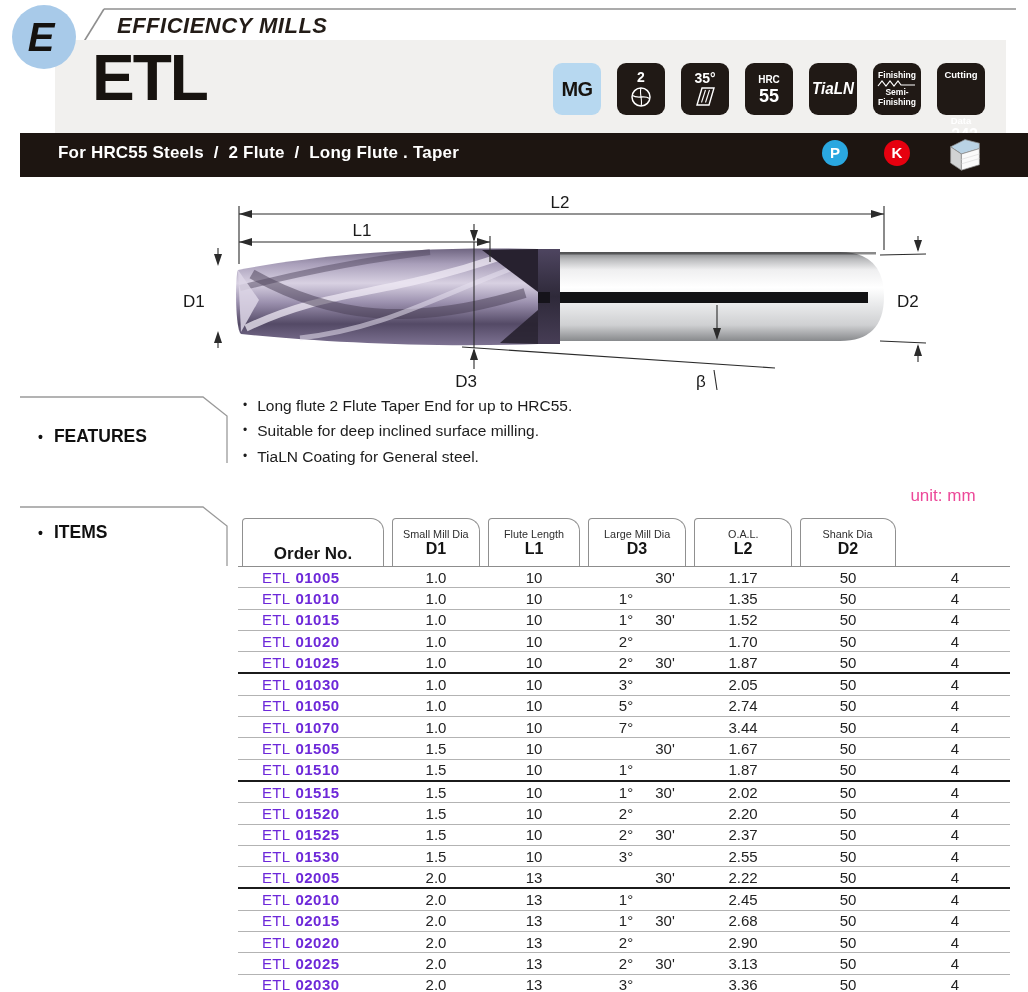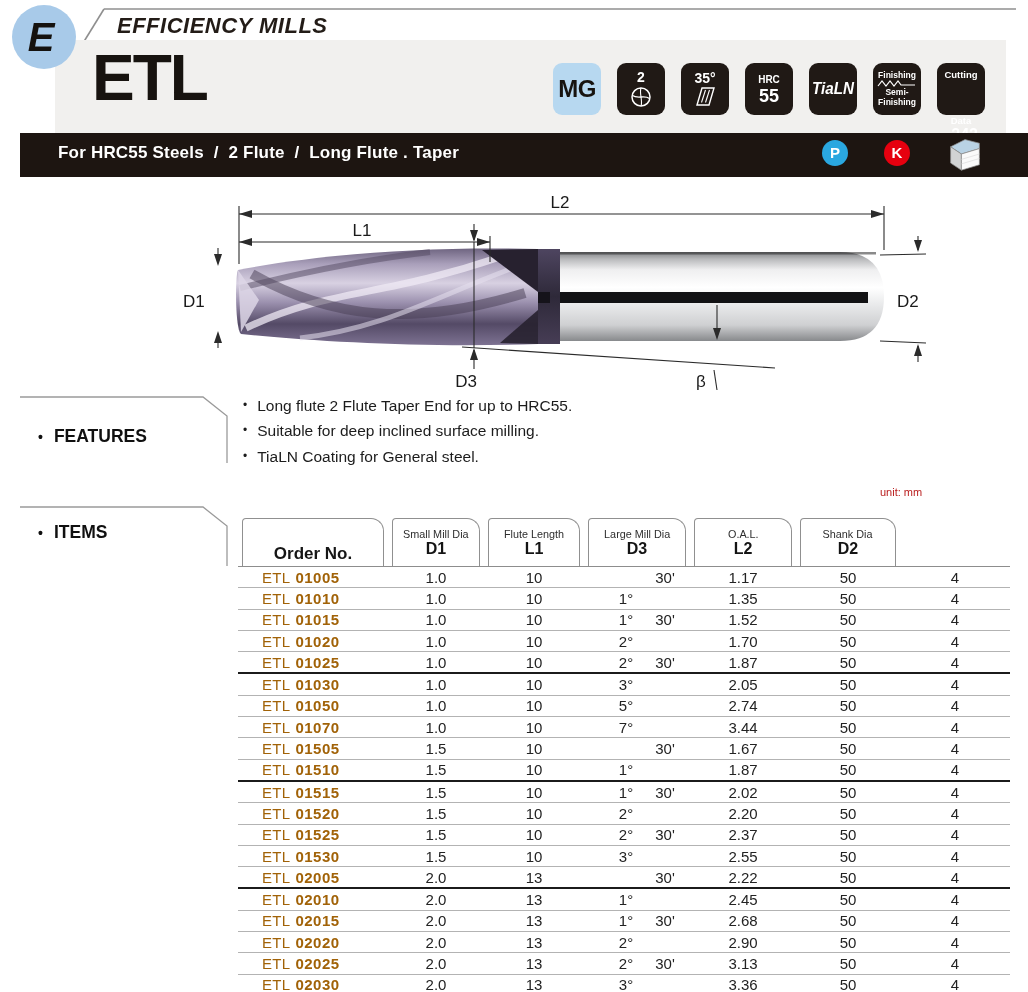--- a/index.html
+++ b/index.html
@@ -15,21 +15,21 @@
   .series-title{position:absolute;left:117px;top:13px;font-size:22px;font-weight:900;
                 font-style:italic;letter-spacing:.5px;color:#231c17;z-index:2;}
   .product-panel{position:absolute;left:55px;top:40px;width:951px;height:93px;background:#f1f0ee;z-index:1;}
   .product-code{position:absolute;left:37px;top:-8px;font-size:64px;font-weight:900;
                 color:#17130f;letter-spacing:-2px;line-height:1.45;}
   .badges{position:absolute;left:498px;top:23px;display:flex;gap:16px;}
   .badge{width:48px;height:52px;border-radius:9px;display:flex;flex-direction:column;
          align-items:center;justify-content:center;box-sizing:border-box;}
   .badge.dark{background:#201915;color:#fff;}
   .badge.blue{background:#b7d8f0;color:#17130f;}
-  .badge-mg-label{font-size:24px;font-weight:900;letter-spacing:-.5px;}
+  .badge-mg-label{font-size:20px;font-weight:900;letter-spacing:-.5px;}
   .b-num{font-weight:700;font-size:14px;line-height:15px;}
   .badge svg{display:block;}
   .hrc1{font-size:10px;font-weight:700;line-height:14px;}
   .hrc2{font-size:18px;font-weight:700;line-height:18px;}
   .coating-label{font-size:16px;font-weight:700;font-style:italic;transform:scaleX(.95);}
   .fin-txt{font-size:8.5px;font-weight:700;line-height:9.5px;text-align:center;}
   .cut-txt{font-size:9.5px;font-weight:700;line-height:10.5px;text-align:center;margin-top:36px;}
   .cut-page{font-size:16px;font-weight:700;line-height:16px;}
   .cut-page .pfx{font-size:9px;font-weight:700;}
 
@@ -49,35 +49,35 @@
   
   .section-label{position:absolute;font-size:17.5px;font-weight:700;color:#101010;z-index:2;}
   .section-label .bl{margin-right:11px;font-size:14px;}
   .features-label{left:38px;top:426px;text-align:center;}
   .items-label{left:38px;top:522px;}
   .feature-list{position:absolute;left:243px;top:393px;z-index:2;}
   .feature-item{display:flex;font-size:15.5px;color:#1c1c1c;line-height:25.4px;}
   .feature-item .bl{margin-right:10px;font-size:12px;}
 
   
-  .unit-note{position:absolute;left:880px;top:486px;width:126px;text-align:left;
-             font-size:11px;color:#b91c1c;}
+  .unit-note{position:absolute;left:880px;top:486px;width:126px;text-align:center;
+             font-size:17px;color:#ec4899;}
   .col-tabs{position:absolute;left:238px;top:518px;width:772px;height:48px;display:grid;
             grid-template-columns:150px 96px 100px 106px 106px 104px 110px;z-index:2;}
   .tab{border:1.4px solid #909090;border-bottom:none;border-radius:4px 13px 0 0;margin:0 4px;
        background:#fff;display:flex;flex-direction:column;align-items:center;justify-content:center;gap:1px;}
   .tab-order-label{font-size:17px;font-weight:700;color:#161616;margin-top:23px;}
   .tab-title{font-size:11.5px;color:#2e2e2e;white-space:nowrap;transform:scaleX(.94);}
   .tab-symbol{font-size:16px;font-weight:700;color:#141414;line-height:16px;}
   .rows{position:absolute;left:238px;top:566px;width:772px;border-top:1.4px solid #8d8d8d;z-index:2;}
   .row{display:grid;grid-template-columns:150px 96px 100px 106px 106px 104px 110px;height:20.3px;
        align-items:center;border-bottom:1px solid #b3b3b3;font-size:15px;color:#232323;}
   .row.group-end{border-bottom:2.2px solid #1b1b1b;}
   .c{text-align:center;}
-  .c.order{text-align:left;padding-left:24px;color:#a16207;letter-spacing:.3px;white-space:nowrap;}
+  .c.order{text-align:left;padding-left:24px;color:#6d28d9;letter-spacing:.3px;white-space:nowrap;}
   .c.order .op{font-weight:400;margin-right:5px;}
   .c.order .on{font-weight:700;letter-spacing:.5px;}
   .c.taper{display:flex;padding-left:18px;box-sizing:border-box;}
   .c.taper .v-deg{width:48px;text-align:center;white-space:nowrap;}
   .c.taper .v-min{width:30px;text-align:center;white-space:nowrap;}
 </style>
 </head>
 <body>
 
 <div id="page">

